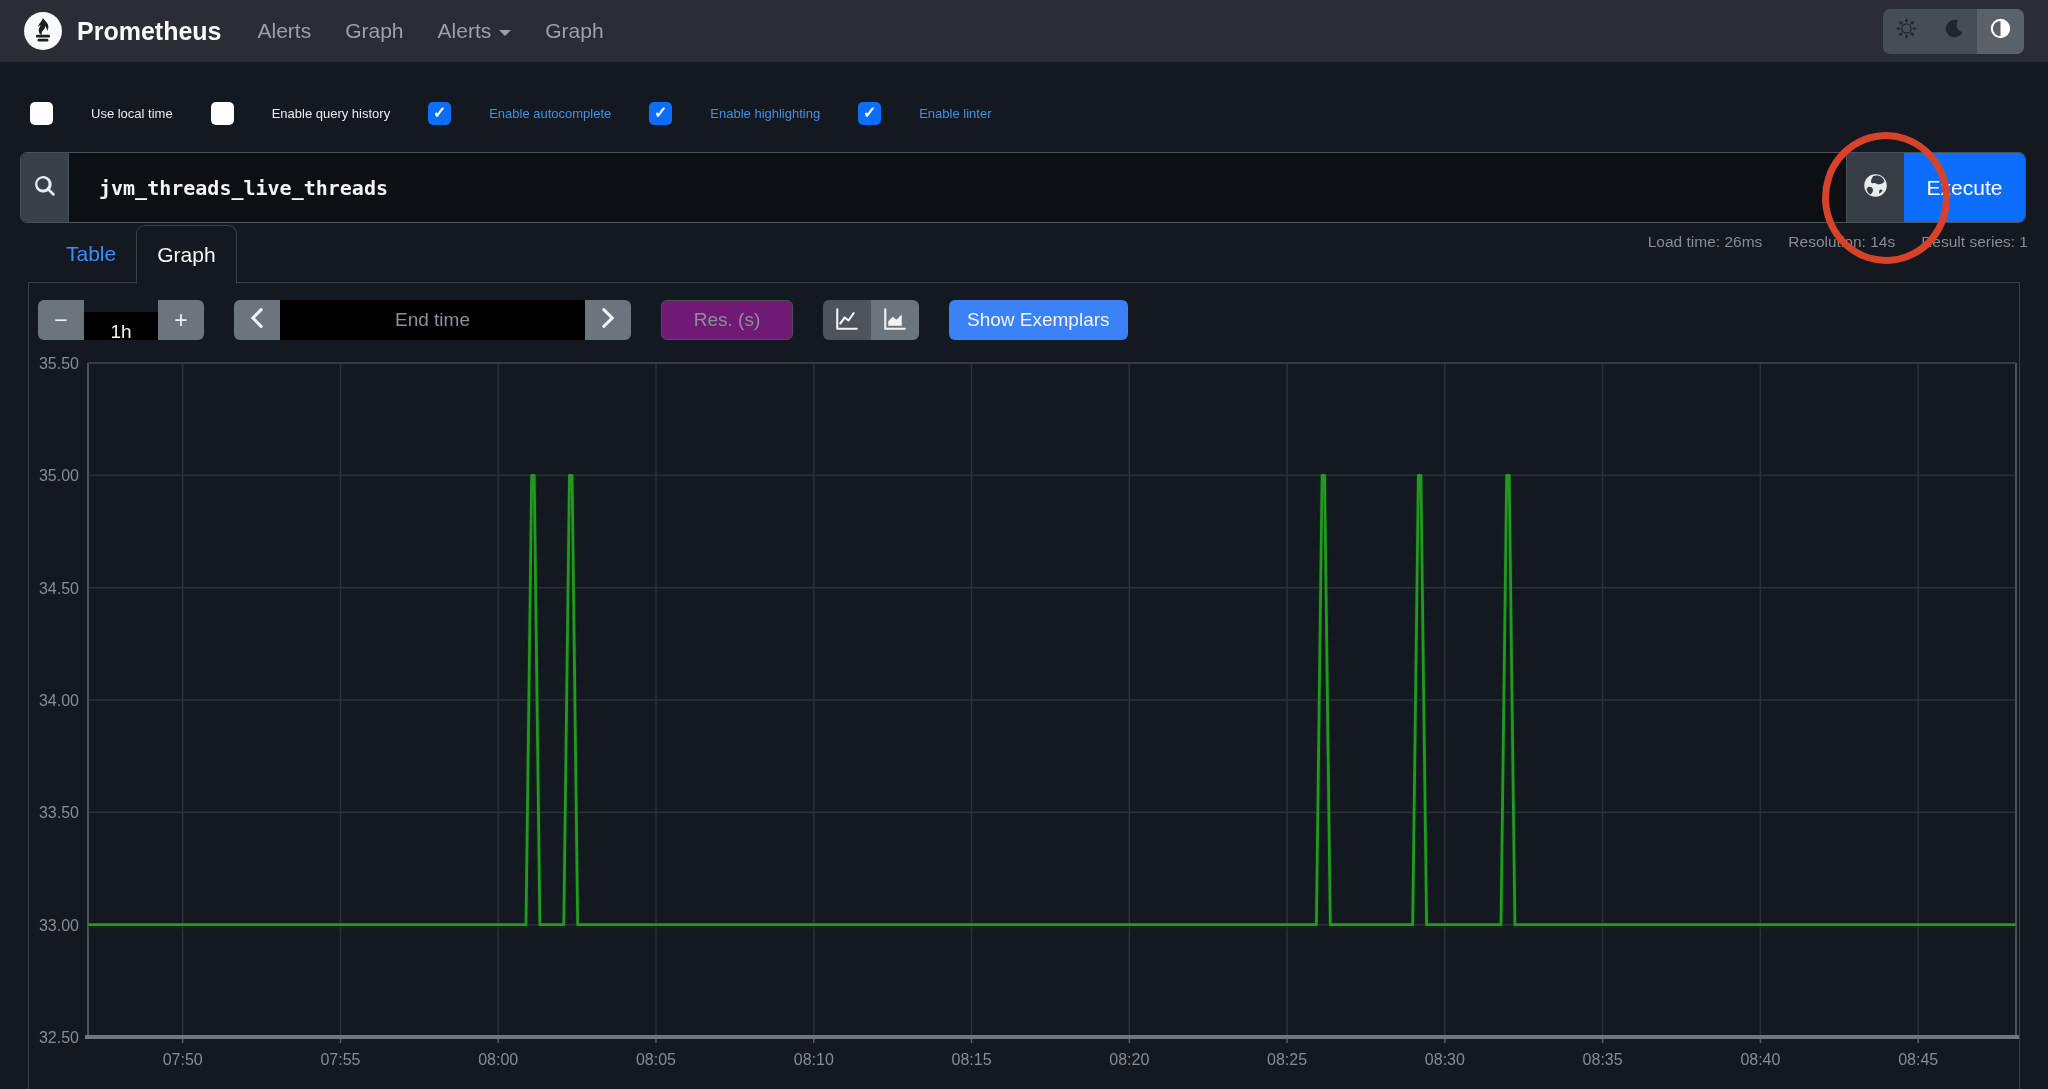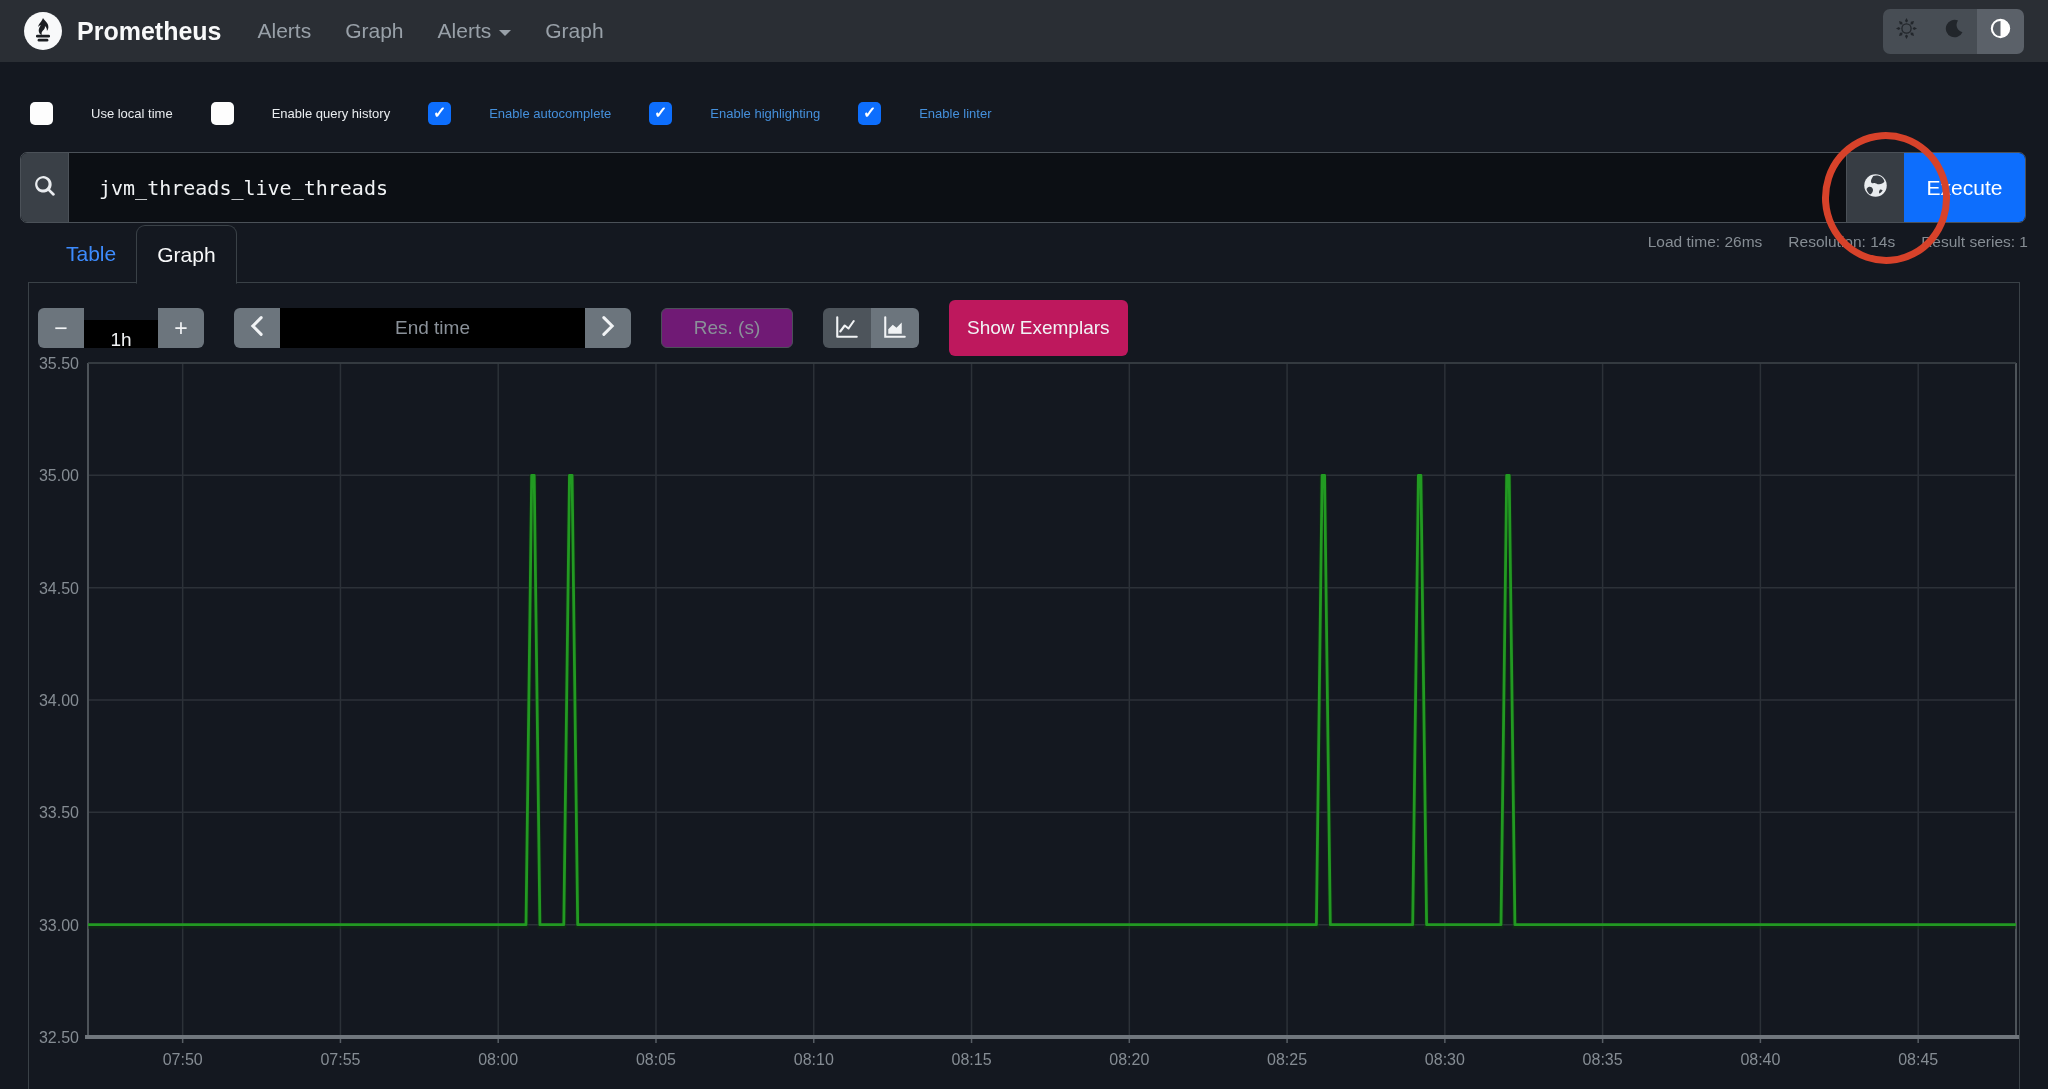--- a/index.html
+++ b/index.html
@@ -29,21 +29,21 @@
   .cbox .tick{color:#fff;font-size:16px;font-weight:bold;line-height:1;}
   .opt-label{font-size:13px;color:#e9ecef;margin-left:25px;}
   .opt.checked .opt-label{color:#4590dc;}
 
   
   .query-row{position:absolute;top:152px;left:20px;width:2006px;height:71px;display:flex;
              border:1px solid #4b5158;border-radius:7px;box-sizing:border-box;background:#0c0f14;}
   .search-addon{width:47px;background:#3a4047;border-right:1px solid #4b5158;display:flex;
                 align-items:center;justify-content:center;border-radius:6px 0 0 6px;flex:0 0 auto;}
   .query-input{flex:1;background:transparent;border:none;outline:none;color:#f1f3f5;
-               font-family:"DejaVu Sans Mono", monospace;font-size:20px;padding:0 16px 0 30px;}
+               font-family:"DejaVu Sans Mono", monospace;font-size:20px;padding:0 16px 0 30px;font-weight:bold;}
   .globe-btn{width:57px;background:#373d44;border-left:1px solid #4b5158;display:flex;
              align-items:center;justify-content:center;cursor:pointer;flex:0 0 auto;}
   .execute-btn{width:121px;background:#0d6efd;color:#fff;font-size:21px;border:none;cursor:pointer;
                border-radius:0 6px 6px 0;flex:0 0 auto;font-family:"Liberation Sans",sans-serif;}
 
   
   .stats-row{position:absolute;top:233px;right:20px;display:flex;gap:26px;
              color:#868d94;font-size:15.5px;}
 
   
@@ -61,21 +61,21 @@
   .ctl-btn{background:#6c757d;color:#f1f3f5;border:none;width:46px;height:40px;font-size:23px;
            display:flex;align-items:center;justify-content:center;cursor:pointer;padding:0;}
   .ctl-input{background:#000;border:none;outline:none;color:#f1f3f5;text-align:center;
              font-size:19px;height:40px;box-sizing:border-box;font-family:"Liberation Sans",sans-serif;}
   .ctl-input::placeholder{color:#8a9199;}
   .res-input{width:132px;border:1px solid #4b5158;border-radius:6px;background:#701a75;}
   .toggle-group{display:flex;border-radius:6px;overflow:hidden;height:40px;}
   .toggle-btn{width:48px;height:40px;border:none;display:flex;align-items:center;justify-content:center;cursor:pointer;}
   .toggle-btn.sel{background:#4d545b;}
   .toggle-btn.unsel{background:#6c757d;}
-  .exemplars-btn{height:56px;padding:0 18px;background:#be185d;color:#f1f3f5;font-size:19px;
+  .exemplars-btn{height:40px;padding:0 18px;background:#3b82f6;color:#f1f3f5;font-size:19px;
                  border:none;border-radius:6px;cursor:pointer;font-family:"Liberation Sans",sans-serif;}
 
   
   .chart-wrap{position:absolute;left:28px;top:350px;width:1992px;height:739px;}
 
   
   .annotation-circle{position:absolute;left:1822px;top:132px;width:114px;height:118px;
                      border:7px solid #d7422a;border-radius:50%;transform:rotate(-4deg);
                      z-index:50;pointer-events:none;}
 </style>

